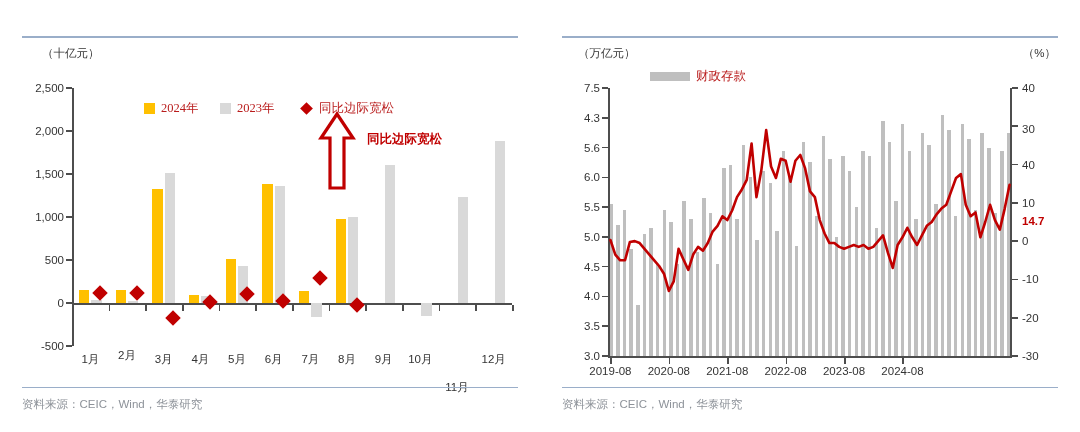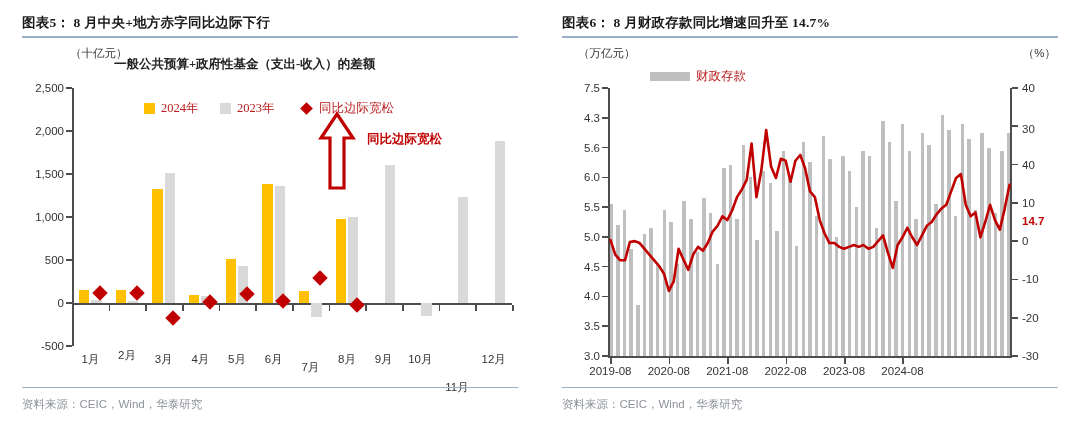--- a/index.html
+++ b/index.html
@@ -59,25 +59,23 @@
   .val-label{position:absolute;color:#C00000;font-size:11.5px;font-weight:bold;white-space:nowrap;}
   svg{display:block;overflow:visible;}
 </style>
 </head>
 <body>
 
 <div class="page">
 
   <div class="panel">
     <div class="panel-inner">
-      <div class="fig-title">图表5： 8 月中央+地方赤字同比边际下行</div>
       <div class="title-rule"></div>
 
-      <div class="unit" style="left:20px;top:46px;margin-left:28px;">（十亿元）</div>
-      <div class="axis-title" style="left:92px;top:56px;">一般公共预算+政府性基金（支出-收入）的差额</div>
+      <div class="unit" style="left:20px;top:46px;">（十亿元）</div>
 
       <div class="legend" style="left:122px;top:100px;">
         <span class="sw sw-y24"></span>
         <span>2024年</span>
       </div>
       <div class="legend" style="left:198px;top:100px;">
         <span class="sw sw-y23"></span>
         <span>2023年</span>
       </div>
       <div class="legend" style="left:278px;top:100px;">
@@ -147,36 +145,35 @@
           <div class="tickmark" style="left:330px;top:216.6px;width:1.6px;height:6px;"></div>
           <div class="tickmark" style="left:366.66666666666663px;top:216.6px;width:1.6px;height:6px;"></div>
           <div class="tickmark" style="left:403.3333333333333px;top:216.6px;width:1.6px;height:6px;"></div>
           <div class="tickmark" style="left:440px;top:216.6px;width:1.6px;height:6px;"></div>
           <div class="xtick" style="left:18.333333333333332px;top:264px;">1月</div>
           <div class="xtick" style="left:55px;top:260px;">2月</div>
           <div class="xtick" style="left:91.66666666666666px;top:264px;">3月</div>
           <div class="xtick" style="left:128.33333333333331px;top:264px;">4月</div>
           <div class="xtick" style="left:165px;top:264px;">5月</div>
           <div class="xtick" style="left:201.66666666666666px;top:264px;">6月</div>
-          <div class="xtick" style="left:238.33333333333331px;top:264px;margin-top:8px;">7月</div>
+          <div class="xtick" style="left:238.33333333333331px;top:264px;">7月</div>
           <div class="xtick" style="left:275px;top:264px;">8月</div>
           <div class="xtick" style="left:311.66666666666663px;top:264px;">9月</div>
           <div class="xtick" style="left:348.3333333333333px;top:264px;">10月</div>
           <div class="xtick" style="left:385px;top:264px;margin-top:28px;">11月</div>
           <div class="xtick" style="left:421.66666666666663px;top:264px;">12月</div>
         </div>
 
       <div class="src-rule"></div>
       <div class="src-note">资料来源：CEIC，Wind，华泰研究</div>
     </div>
   </div>
 
   <div class="panel">
     <div class="panel-inner">
-      <div class="fig-title">图表6： 8 月财政存款同比增速回升至 14.7%</div>
       <div class="title-rule"></div>
 
       <div class="unit" style="left:16px;top:46px;">（万亿元）</div>
       <div class="unit" style="right:2px;top:46px;">（%）</div>
 
       <div class="legend" style="left:88px;top:68px;">
         <span class="sw sw-bar"></span>
         <span>财政存款</span>
       </div>
 

